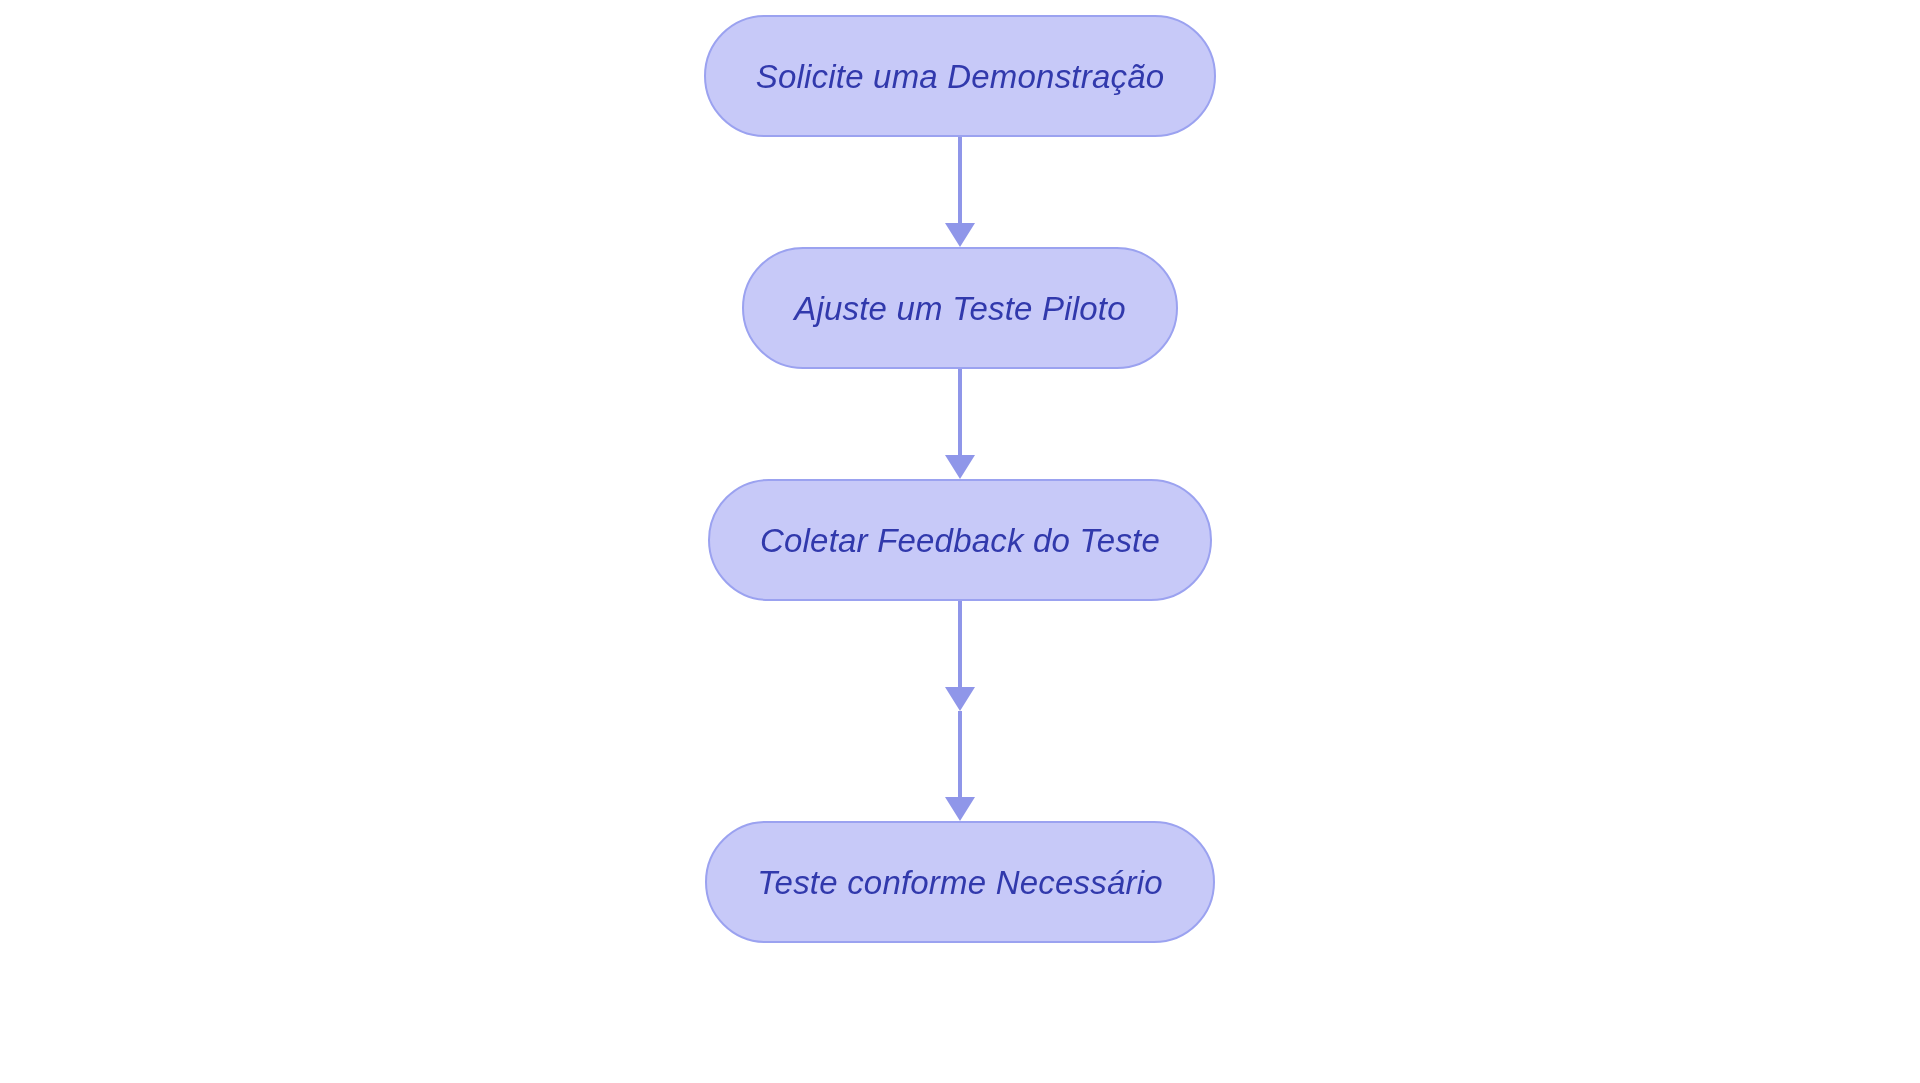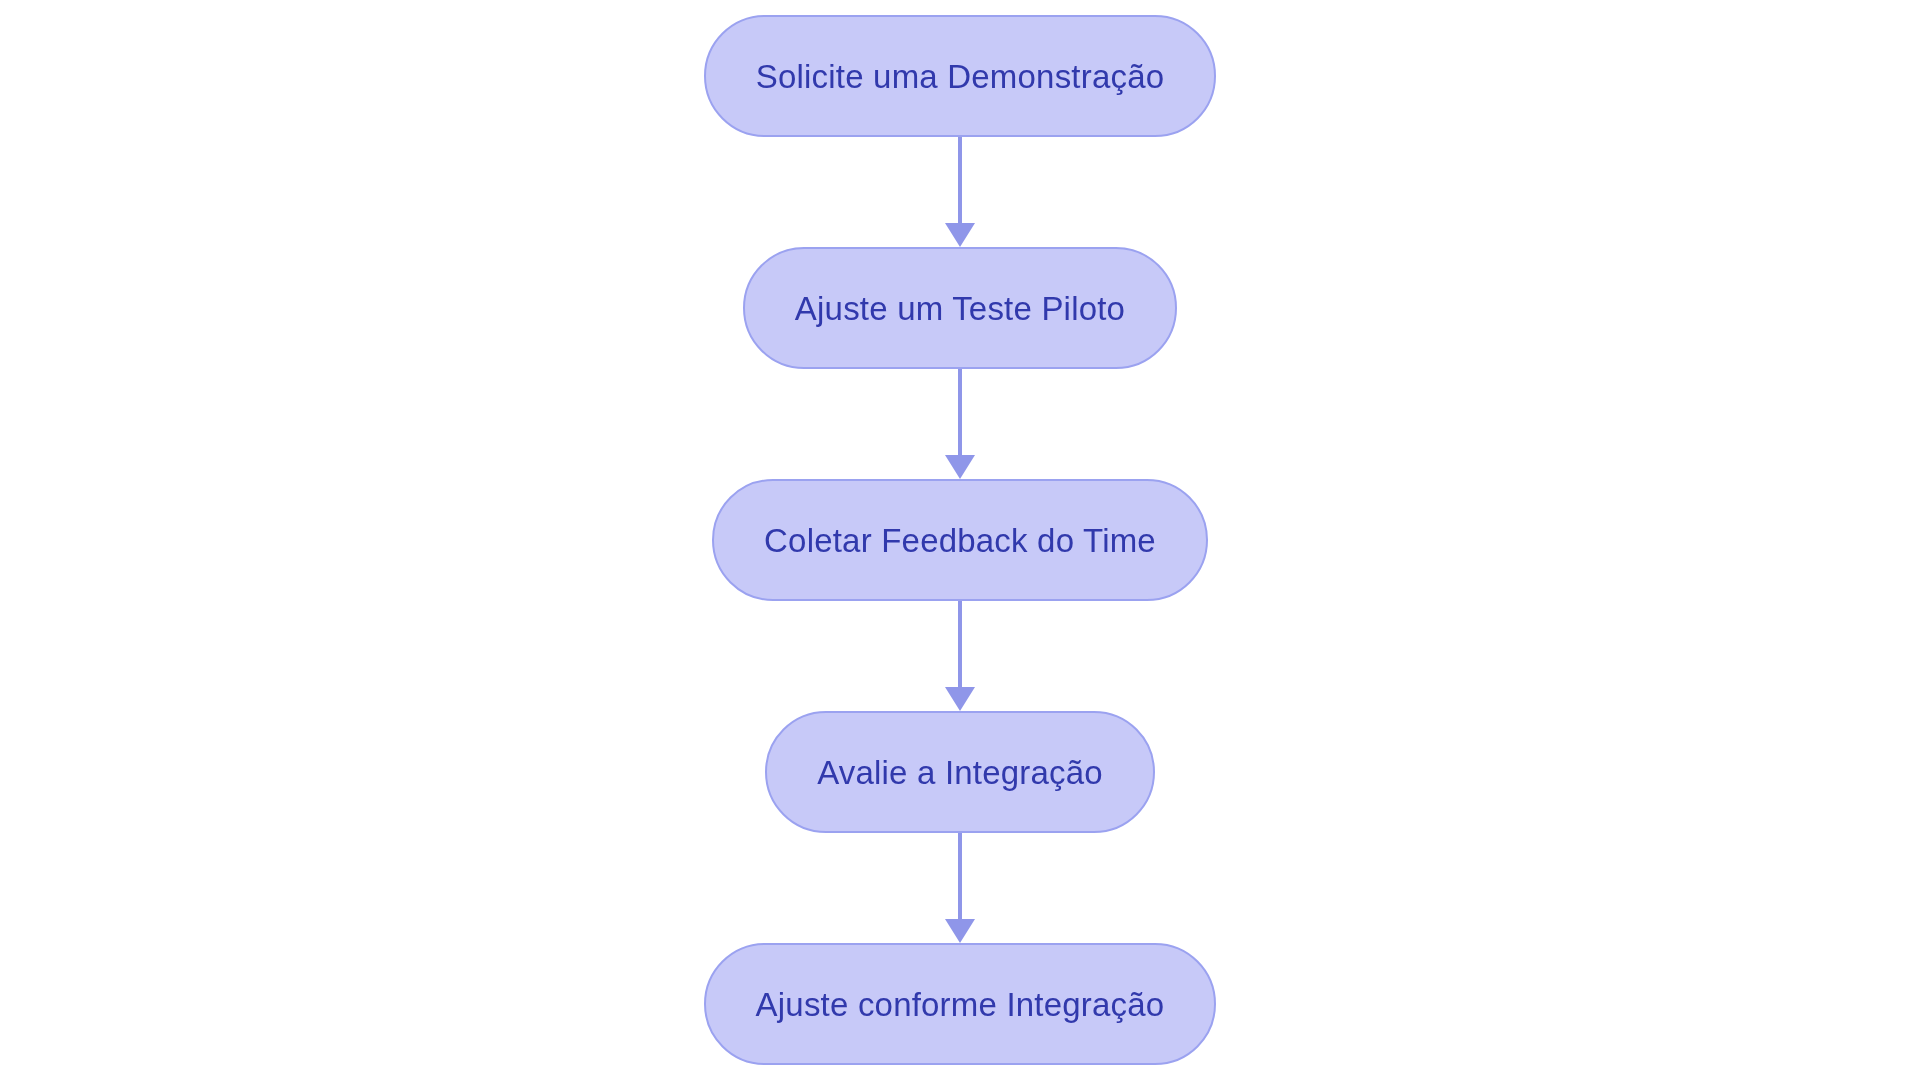--- a/index.html
+++ b/index.html
@@ -19,20 +19,21 @@
     font-family: "Liberation Sans", sans-serif;
     overflow: hidden;
   }
   .canvas {
     width: 1920px;
     height: 1083px;
     padding-top: 15px;
     display: flex;
     flex-direction: column;
     align-items: center;
+    font-style: italic;
   }
   .node {
     height: 122px;
     padding: 0 50px;
     min-width: 340px;
     border: 2px solid var(--node-border);
     border-radius: 61px;
     background: var(--node-fill);
     display: flex;
     align-items: center;
@@ -83,34 +84,31 @@
   <div class="node">
     <span class="label">Ajuste um Teste Piloto</span>
   </div>
 
   <div class="connector">
     <div class="stem"></div>
     <div class="head"></div>
   </div>
 
   <div class="node">
-    <span class="label">Coletar Feedback do Time</span>
+    <span class="label">Coletar Feedback do Teste</span>
   </div>
 
   <div class="connector">
     <div class="stem"></div>
     <div class="head"></div>
   </div>
 
-  <div class="node">
-    <span class="label">Avalie a Integração</span>
-  </div>
 
   <div class="connector">
     <div class="stem"></div>
     <div class="head"></div>
   </div>
 
   <div class="node">
-    <span class="label">Ajuste conforme Integração</span>
+    <span class="label">Teste conforme Necessário</span>
   </div>
 
 </div>
 
 </body></html>

